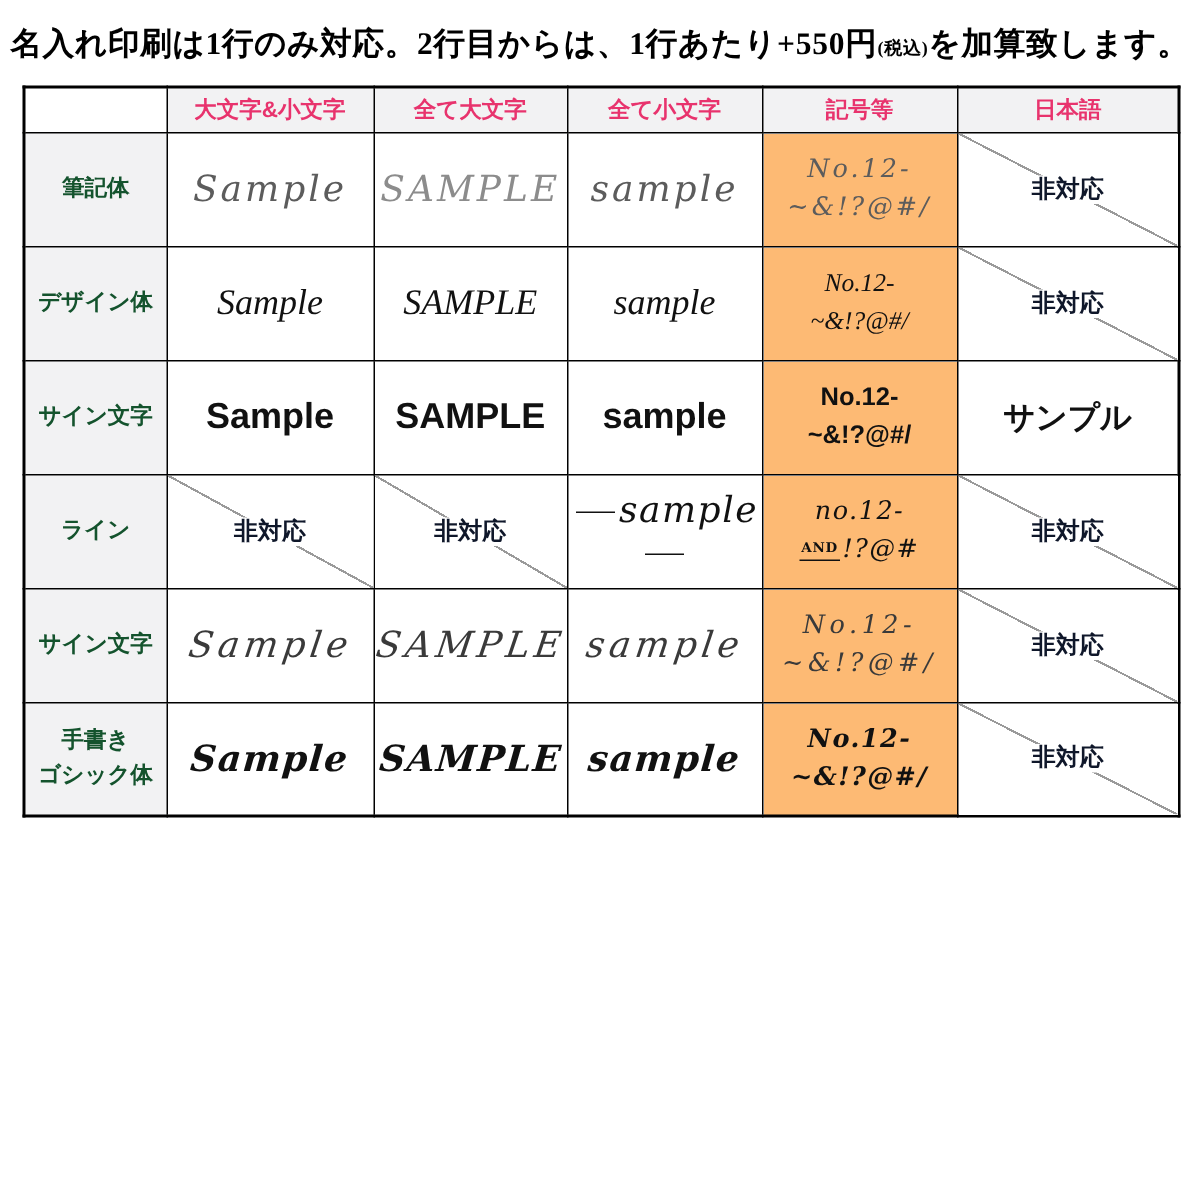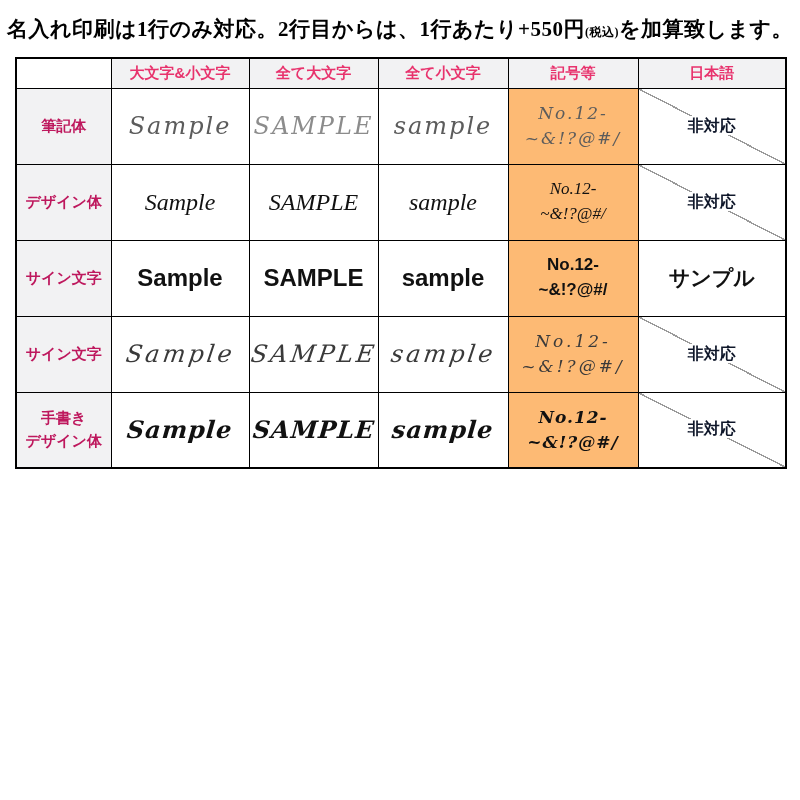--- a/index.html
+++ b/index.html
@@ -23,21 +23,21 @@
   }
   .font-table th,.font-table td{
     border:1px solid #000;text-align:center;vertical-align:middle;
     padding:0;overflow:hidden;
   }
   .font-table thead tr{height:30px;}
   .font-table tbody tr{height:76px;}
 
   .col-head{background:#f2f2f3;color:#e8336d;font-weight:bold;font-size:15px;}
   .col-head.corner{background:#ffffff;}
-  .rowlabel{background:#f2f2f3;color:#be185d;font-weight:bold;font-size:15px;}
+  .rowlabel{background:#f2f2f3;color:#14532d;font-weight:bold;font-size:15px;}
   .rowlabel span{white-space:pre-line;line-height:1.5;}
 
   
   .c-sample{font-size:24px;background:#fff;}
   .c-sample .st{display:inline-block;}
 
   
   .c-sym{font-size:17px;line-height:1.45;background:#fdba74;}
 
   
@@ -147,36 +147,47 @@
       <td class="c-sym f-gothic">
           <div>No.12-</div>
           <div>~&amp;!?@#/</div>
         </td>
       <td class="c-jp jp-gothic"><span>サンプル</span></td>
     </tr>
 
 
 
 
+    <tr>
+      <th class="rowlabel"><span>ライン</span></th>
+      <td class="c-na"><span class="na-text">非対応</span></td>
+      <td class="c-na"><span class="na-text">非対応</span></td>
+      <td class="c-sample f-line"><span class="st">sample</span></td>
+      <td class="c-sym f-line">
+          <div>no.12-</div>
+          <div><span class="and-mark">AND</span><span>!?@#</span></div>
+        </td>
+      <td class="c-na"><span class="na-text">非対応</span></td>
+    </tr>
 
     <tr>
       <th class="rowlabel"><span>サイン文字</span></th>
       <td class="c-sample f-sign"><span class="st">Sample</span></td>
       <td class="c-sample f-sign"><span class="st">SAMPLE</span></td>
       <td class="c-sample f-sign"><span class="st">sample</span></td>
       <td class="c-sym f-sign">
           <div>No.12-</div>
           <div>~&amp;!?@#/</div>
         </td>
       <td class="c-na"><span class="na-text">非対応</span></td>
     </tr>
 
     <tr>
       <th class="rowlabel"><span>手書き
-デザイン体</span></th>
+ゴシック体</span></th>
       <td class="c-sample f-brush"><span class="st">Sample</span></td>
       <td class="c-sample f-brush"><span class="st">SAMPLE</span></td>
       <td class="c-sample f-brush"><span class="st">sample</span></td>
       <td class="c-sym f-brush">
           <div>No.12-</div>
           <div>~&amp;!?@#/</div>
         </td>
       <td class="c-na"><span class="na-text">非対応</span></td>
     </tr>
 

